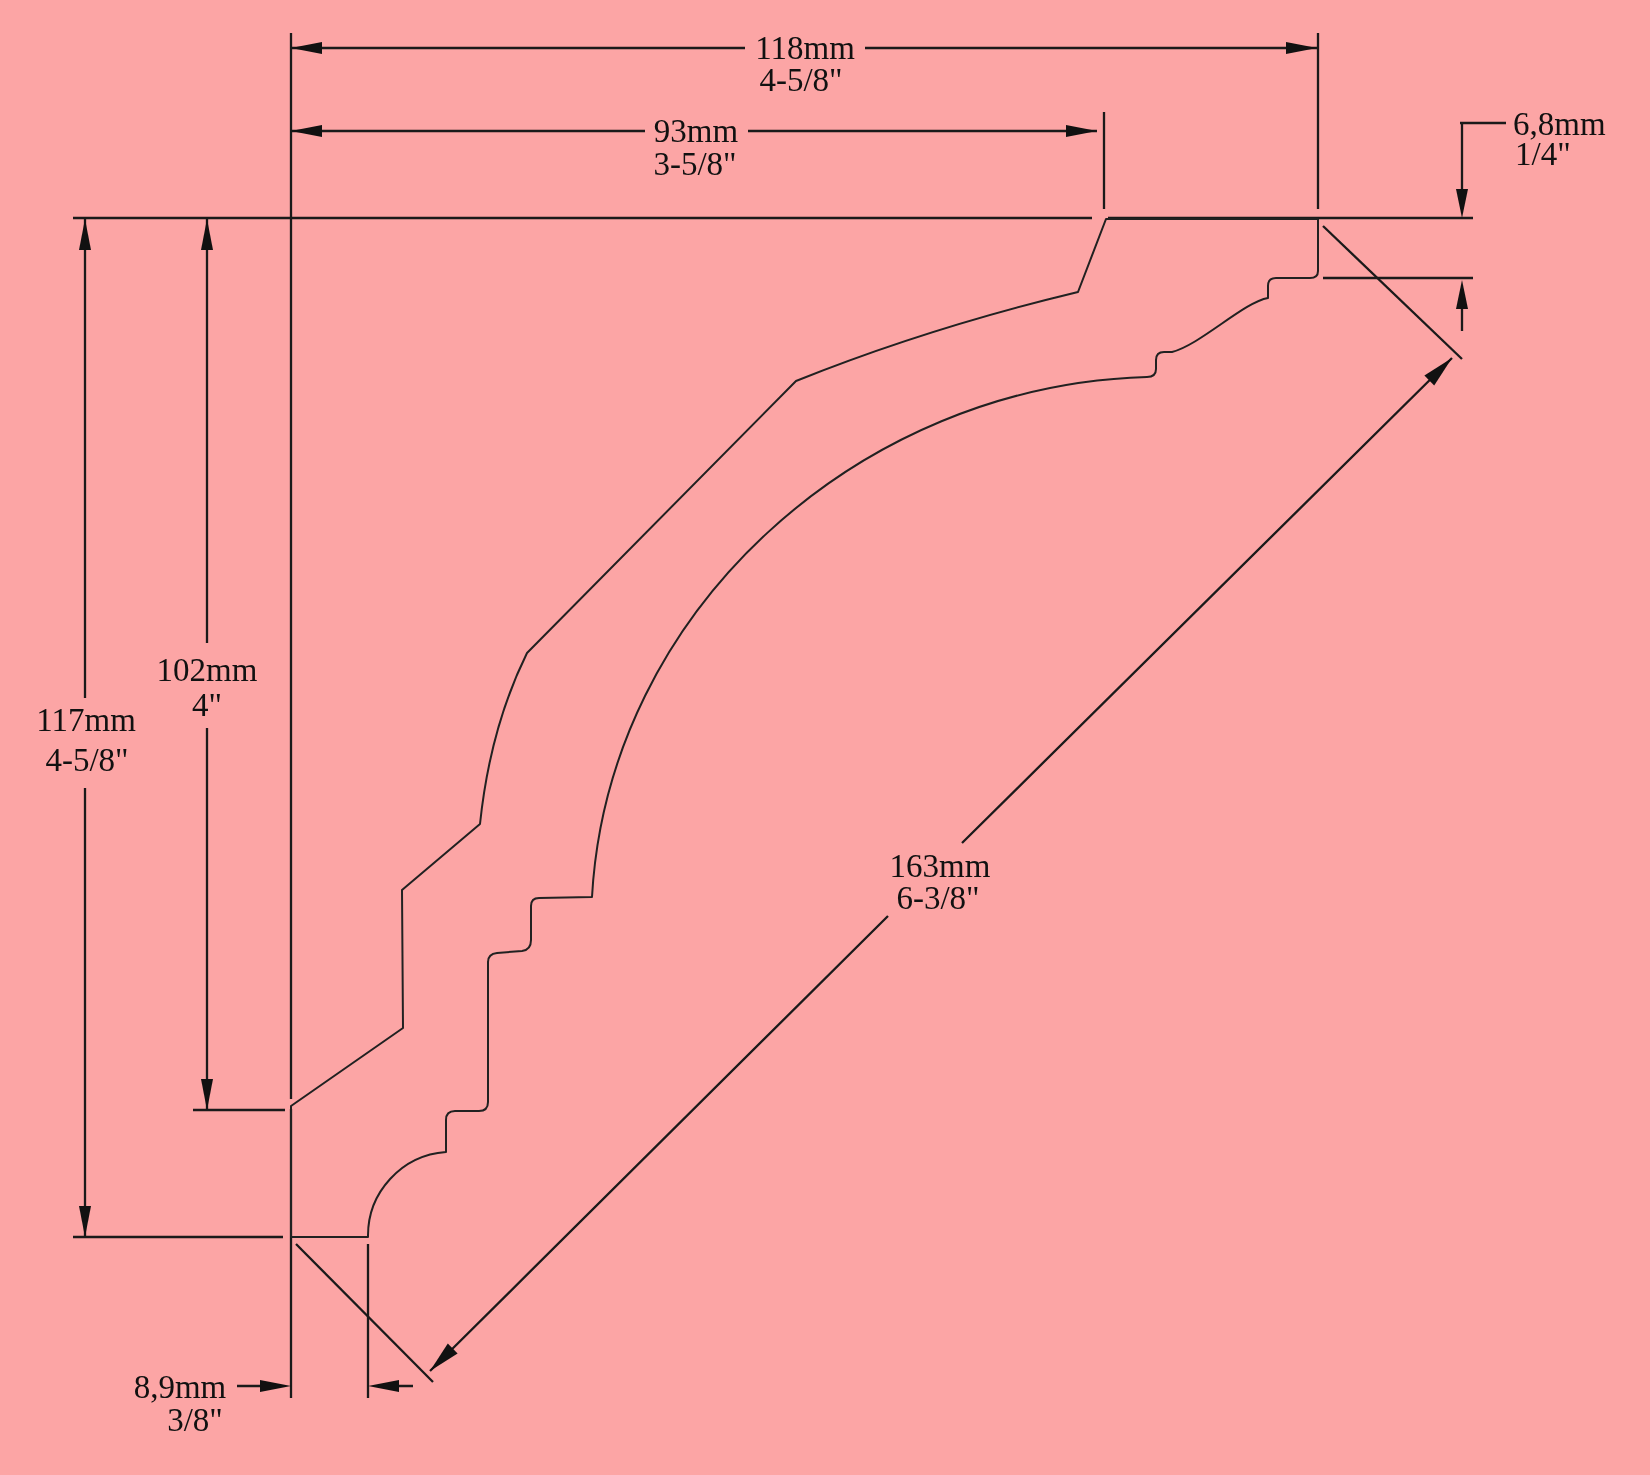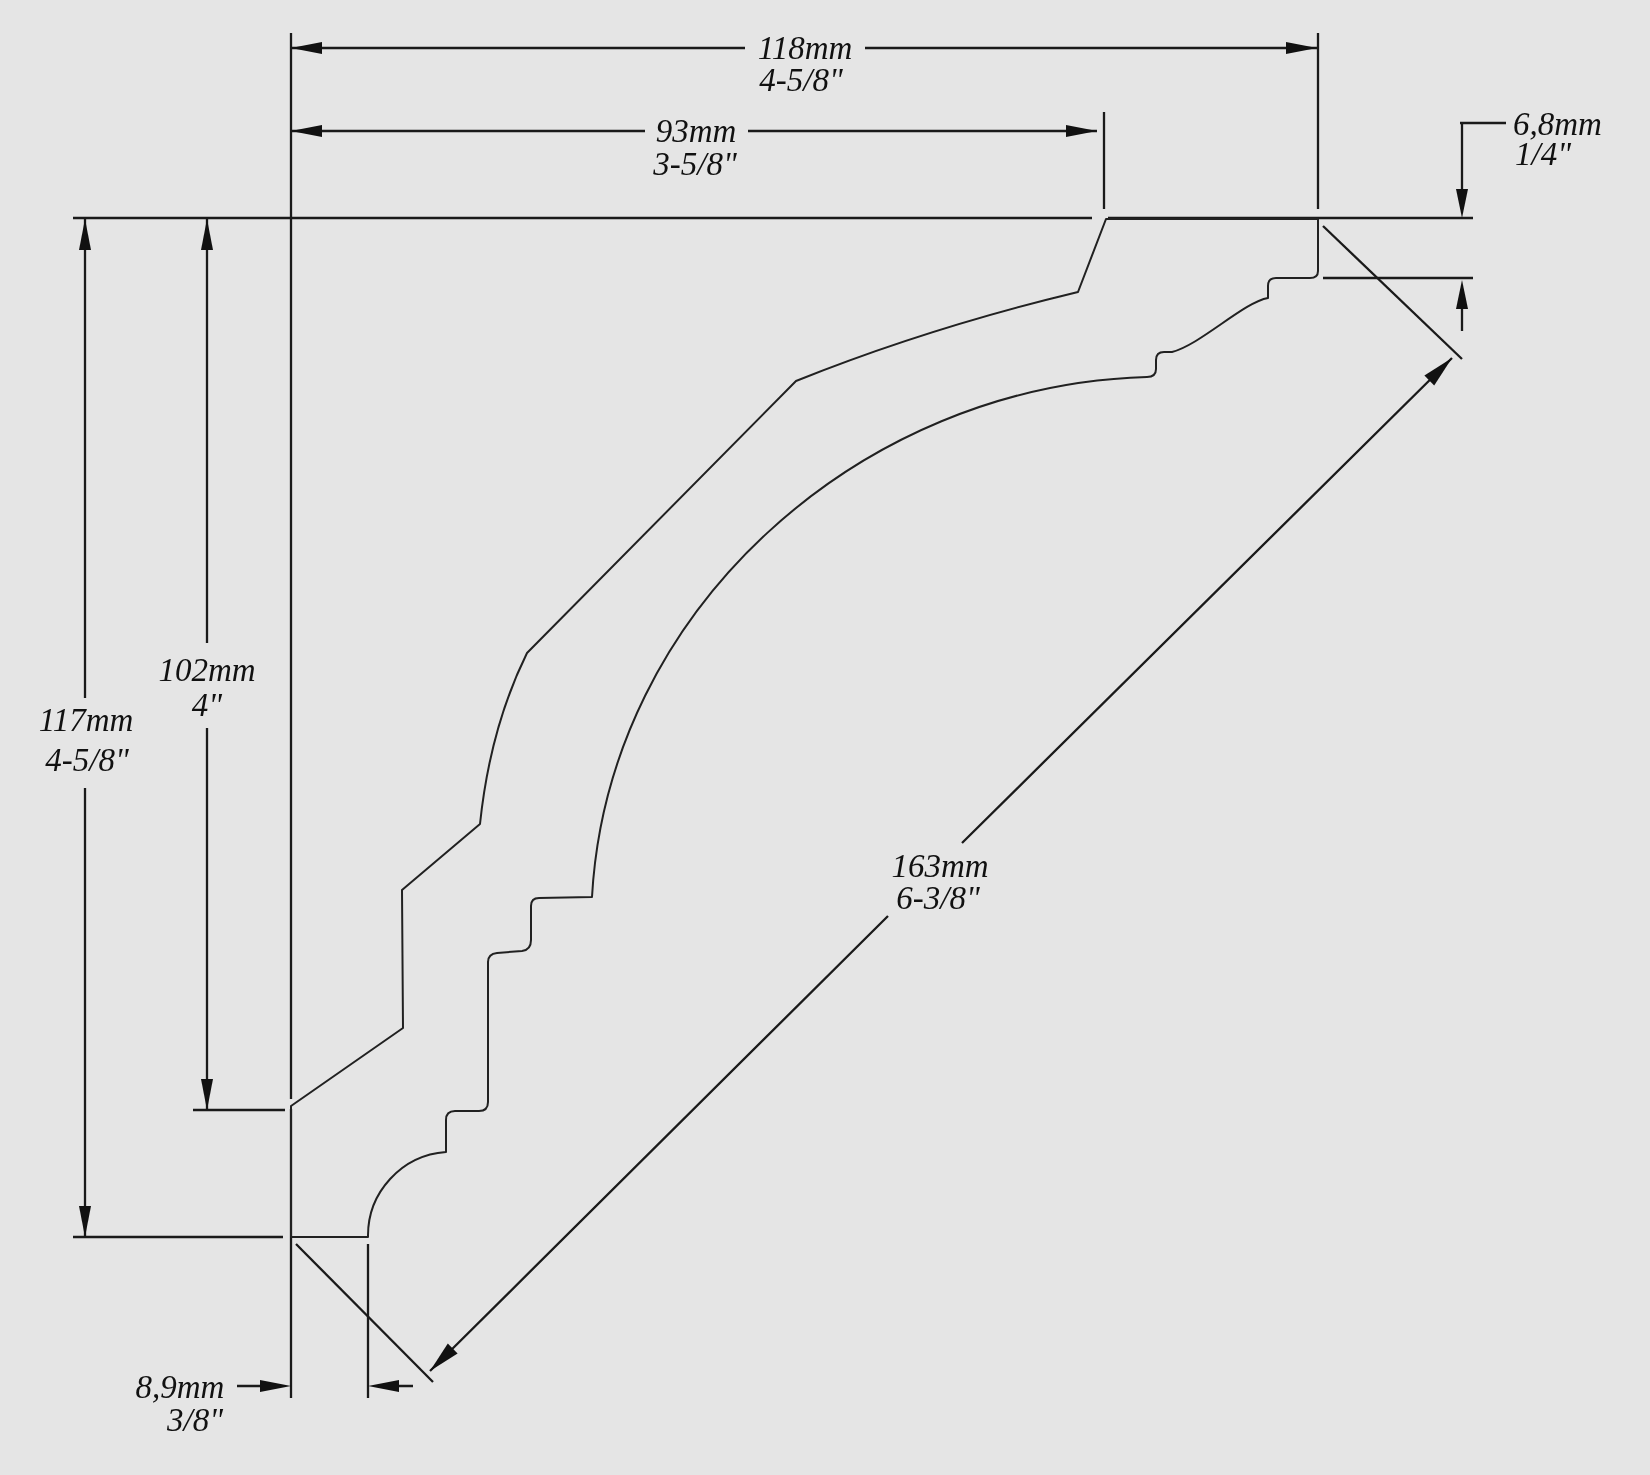--- a/index.html
+++ b/index.html
@@ -4,23 +4,22 @@
 <style>
   html, body {
     margin: 0;
     padding: 0;
     background: #ffffff;
   }
   .canvas {
     position: relative;
     width: 1650px;
     height: 1475px;
-    background: #e5e5e5;
+    background: #fca5a5;
     font-family: "Liberation Serif", "DejaVu Serif", serif;
-    font-style: italic;
   }
   svg.drawing {
     position: absolute;
     top: 0;
     left: 0;
     width: 1650px;
     height: 1475px;
   }
   .ln {
     fill: none;

